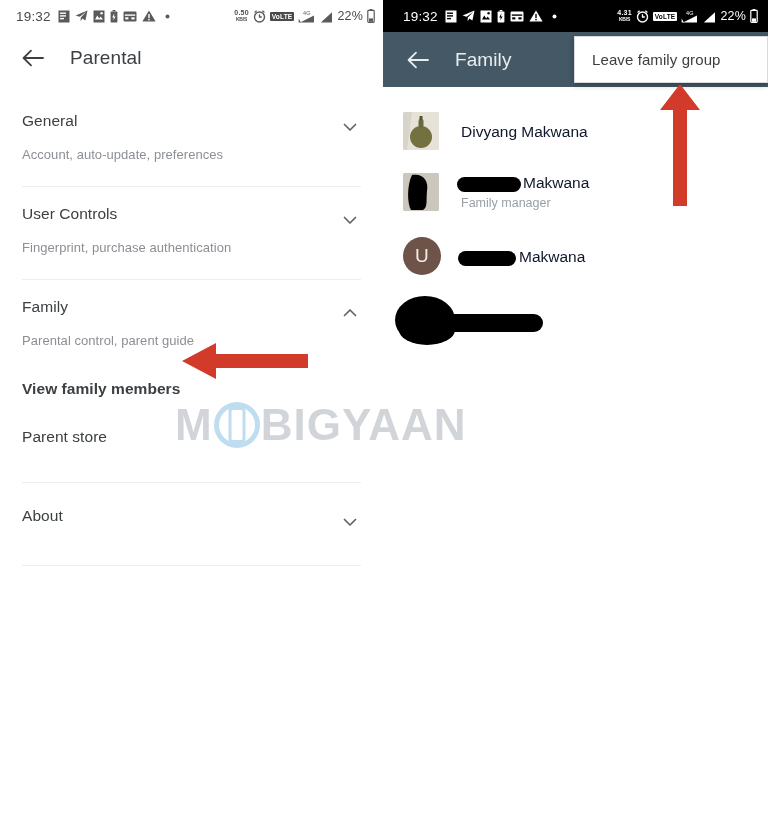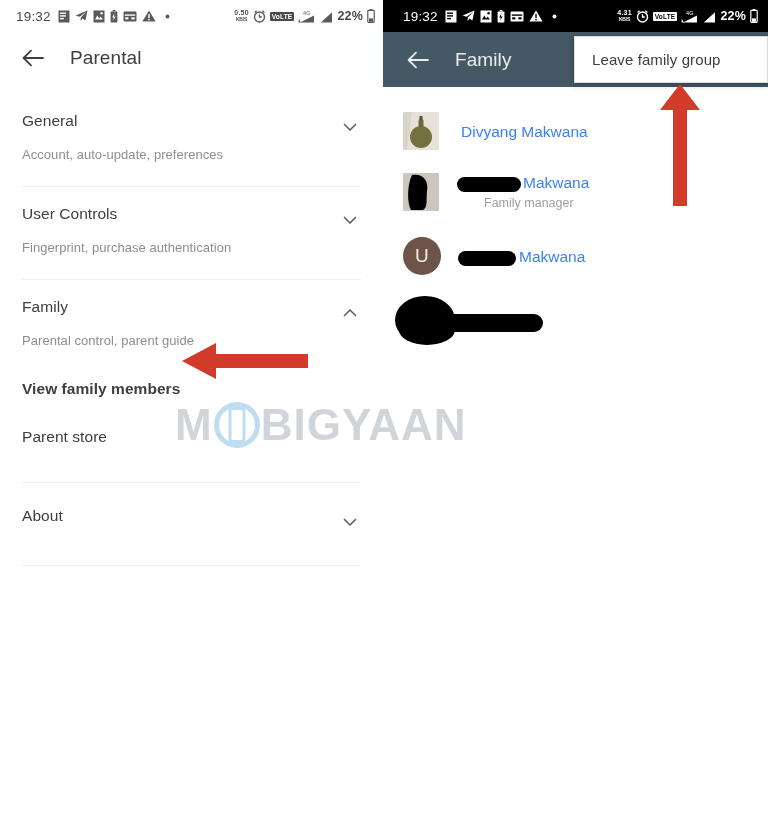--- a/index.html
+++ b/index.html
@@ -31,21 +31,21 @@
   .sb-right { margin-left: auto; display: flex; align-items: center; gap: 4px; }
   .sb-ic { display: inline-block; line-height: 0; }
   .sb-ic svg { display: block; }
   .sb-net { font-size: 7px; line-height: 7px; text-align: center; font-weight: bold; }
   .sb-net small { display:block; font-size: 5px; font-weight: bold; letter-spacing:-.2px;}
   .sb-volte {
     font-size: 6.5px; font-weight: bold; letter-spacing: .2px;
     padding: 1px 2px; border-radius: 1px;
   }
   #left-panel .sb-volte { background: #4a4a4a; color: #fff; }
-  .sb-pct { font-size: 12.5px; font-weight: bold; }
+  .sb-pct { font-size: 12.5px; }
 
   
   .appbar-light {
     height: 52px; display: flex; align-items: center; padding-left: 18px;
     background: #fff;
   }
   .appbar-light .back { width: 30px; height: 30px; display:flex; align-items:center; justify-content:center; }
   .appbar-title {
     font-size: 19px; color: #3c4043; margin-left: 22px; letter-spacing: .1px;
   }
@@ -138,22 +138,22 @@
     border-radius: 2px; overflow: hidden;
     background: #ddd9cf; position: relative;
   }
   .avatar-letter {
     width: 38px; height: 38px; flex: none; border-radius: 50%;
     background: #6d5348; color: #f3ece6;
     display: flex; align-items: center; justify-content: center;
     font-size: 19px; letter-spacing: .3px;
   }
   .member-texts { margin-left: 22px; position: relative; }
-  .member-name { font-size: 15.5px; color: #3b82f6; line-height: 21px; position: relative; text-align: center; }
-  .member-role { font-size: 12.5px; color: #9aa0a6; line-height: 18px; margin-top: 1px; margin-left: 23px; }
+  .member-name { font-size: 15.5px; color: #0f172a; line-height: 21px; position: relative; text-align: center; }
+  .member-role { font-size: 12.5px; color: #9aa0a6; line-height: 18px; margin-top: 1px; }
   .redact {
     position: absolute;
     background: #000;
     border-radius: 11px;
   }
 
   
   .arrow-left-wrap { position: absolute; z-index: 9; }
   .arrow-up-wrap { position: absolute; z-index: 9; }
 </style>

